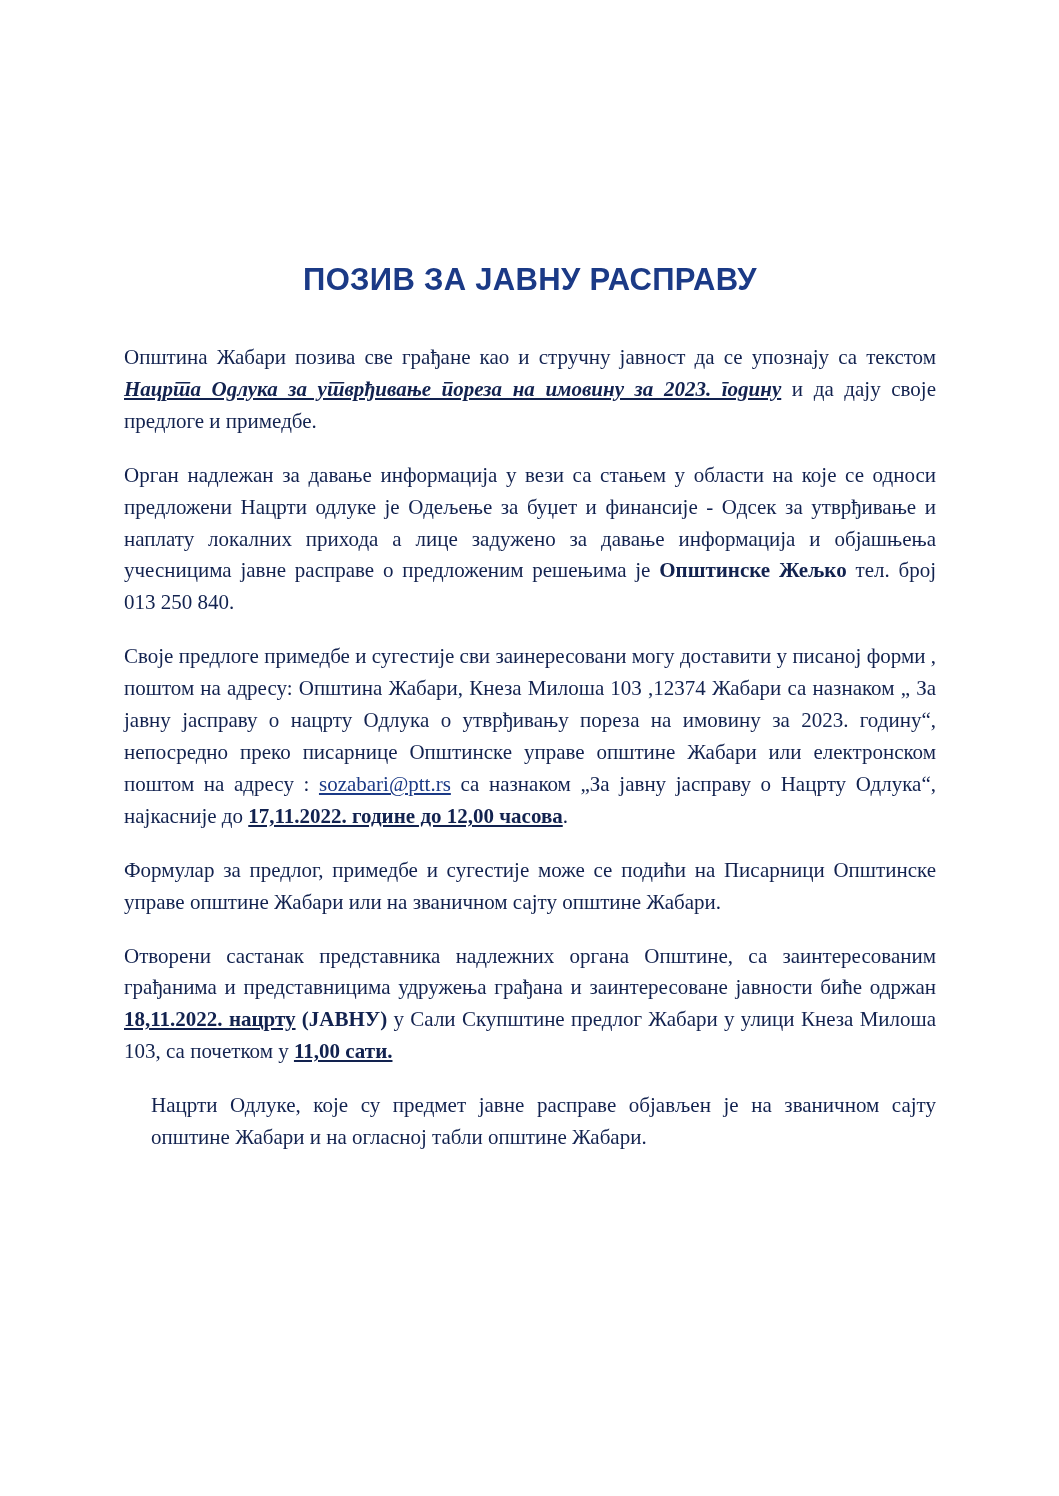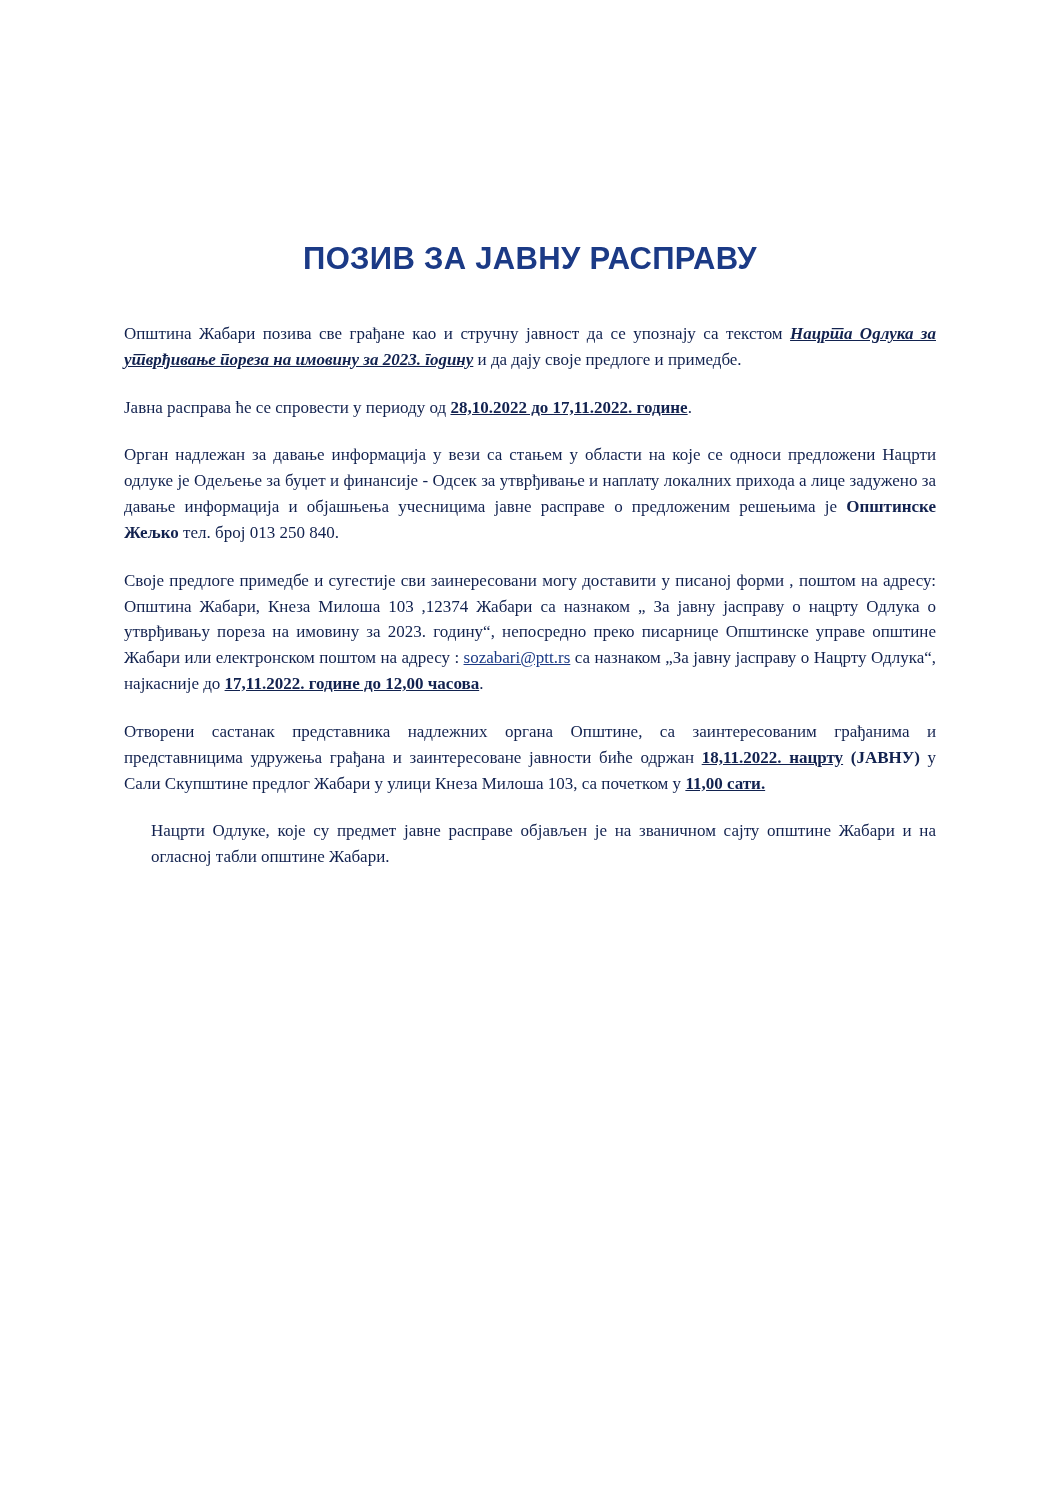--- a/index.html
+++ b/index.html
@@ -13,34 +13,34 @@
     height: 1496px;
     background: #ffffff;
     margin: 0 auto;
     overflow: hidden;
     font-family: "Liberation Serif", "DejaVu Serif", serif;
     color: #1b2a6b;
   }
   .content {
     position: absolute;
     left: 124px;
-    top: 241px;
+    top: 262px;
     width: 812px;
   }
   h1.title {
     font-family: "Liberation Sans", "DejaVu Sans", sans-serif;
     font-size: 31px;
     font-weight: bold;
     color: #1b3a86;
     text-align: center;
     margin: 0 0 44px 0;
     letter-spacing: 0.3px;
   }
   p.para {
-    font-size: 17px;
+    font-size: 21px;
     line-height: 1.52;
     text-align: justify;
     text-justify: inter-word;
     margin: 0 0 22px 0;
     color: #12224f;
   }
   p.para:last-child {
     margin-bottom: 0;
     margin-left: 27px;
   }
@@ -65,32 +65,30 @@
 
 <div class="page">
   <div class="content">
 
     <h1 class="title">ПОЗИВ ЗА ЈАВНУ РАСПРАВУ</h1>
 
     <p class="para">
       <span>Општина Жабари позива све грађане као и стручну јавност да се упознају са текстом </span><span class="bi-u">Нацрта Одлука за утврђивање пореза на имовину за 2023. годину</span><span> и да дају своје предлоге и примедбе.</span>
     </p>
 
-    <p class="para">
-      <span>Јавна расправа ће се спровести у периоду од </span><span class="b-u">28,10.2022  до 17,11.2022. године</span><span>.</span>
-    </p>
 
     <p class="para">
       <span>Орган надлежан за давање информација у вези са стањем у области на које се односи предложени Нацрти одлуке је Одељење за буџет и финансије - Одсек за утврђивање и наплату локалних прихода а лице задужено за давање информација и објашњења учесницима јавне расправе о предложеним решењима је </span><span class="b">Општинске Жељко</span><span> тел. број 013 250 840.</span>
     </p>
 
     <p class="para">
       <span>Своје предлоге примедбе и сугестије сви заинересовани могу доставити у писаној форми , поштом на адресу: Општина Жабари, Кнеза Милоша 103 ,12374 Жабари са назнаком    „ За јавну јасправу о нацрту Одлука о утврђивању пореза на имовину за 2023. годину“, непосредно преко писарнице Општинске управе општине Жабари или електронском поштом на адресу : </span><a class="mail" href="#">sozabari@ptt.rs</a><span>  са назнаком  „За јавну јасправу о Нацрту Одлука“, најкасније до </span><span class="b-u"> 17,11.2022. године до 12,00 часова</span><span>.</span>
     </p>
 
+    <p class="para">Формулар за предлог, примедбе и сугестије може се подићи на Писарници Општинске управе општине Жабари или на званичном сајту општине Жабари.</p>
 
     <p class="para">
       <span>Отворени састанак представника надлежних органа Општине, са заинтересованим грађанима и представницима удружења грађана и заинтересоване јавности биће одржан </span><span class="b-u">18,11.2022.  нацрту</span><span class="b"> (ЈАВНУ)</span><span> у Сали Скупштине предлог Жабари у улици Кнеза Милоша 103, са почетком у </span><span class="b-u">11,00 сати.</span>
     </p>
 
     <p class="para">Нацрти Одлуке, које су предмет јавне расправе   објављен је на званичном сајту општине Жабари и на огласној табли општине Жабари.</p>
 
   </div>
 </div>
 

